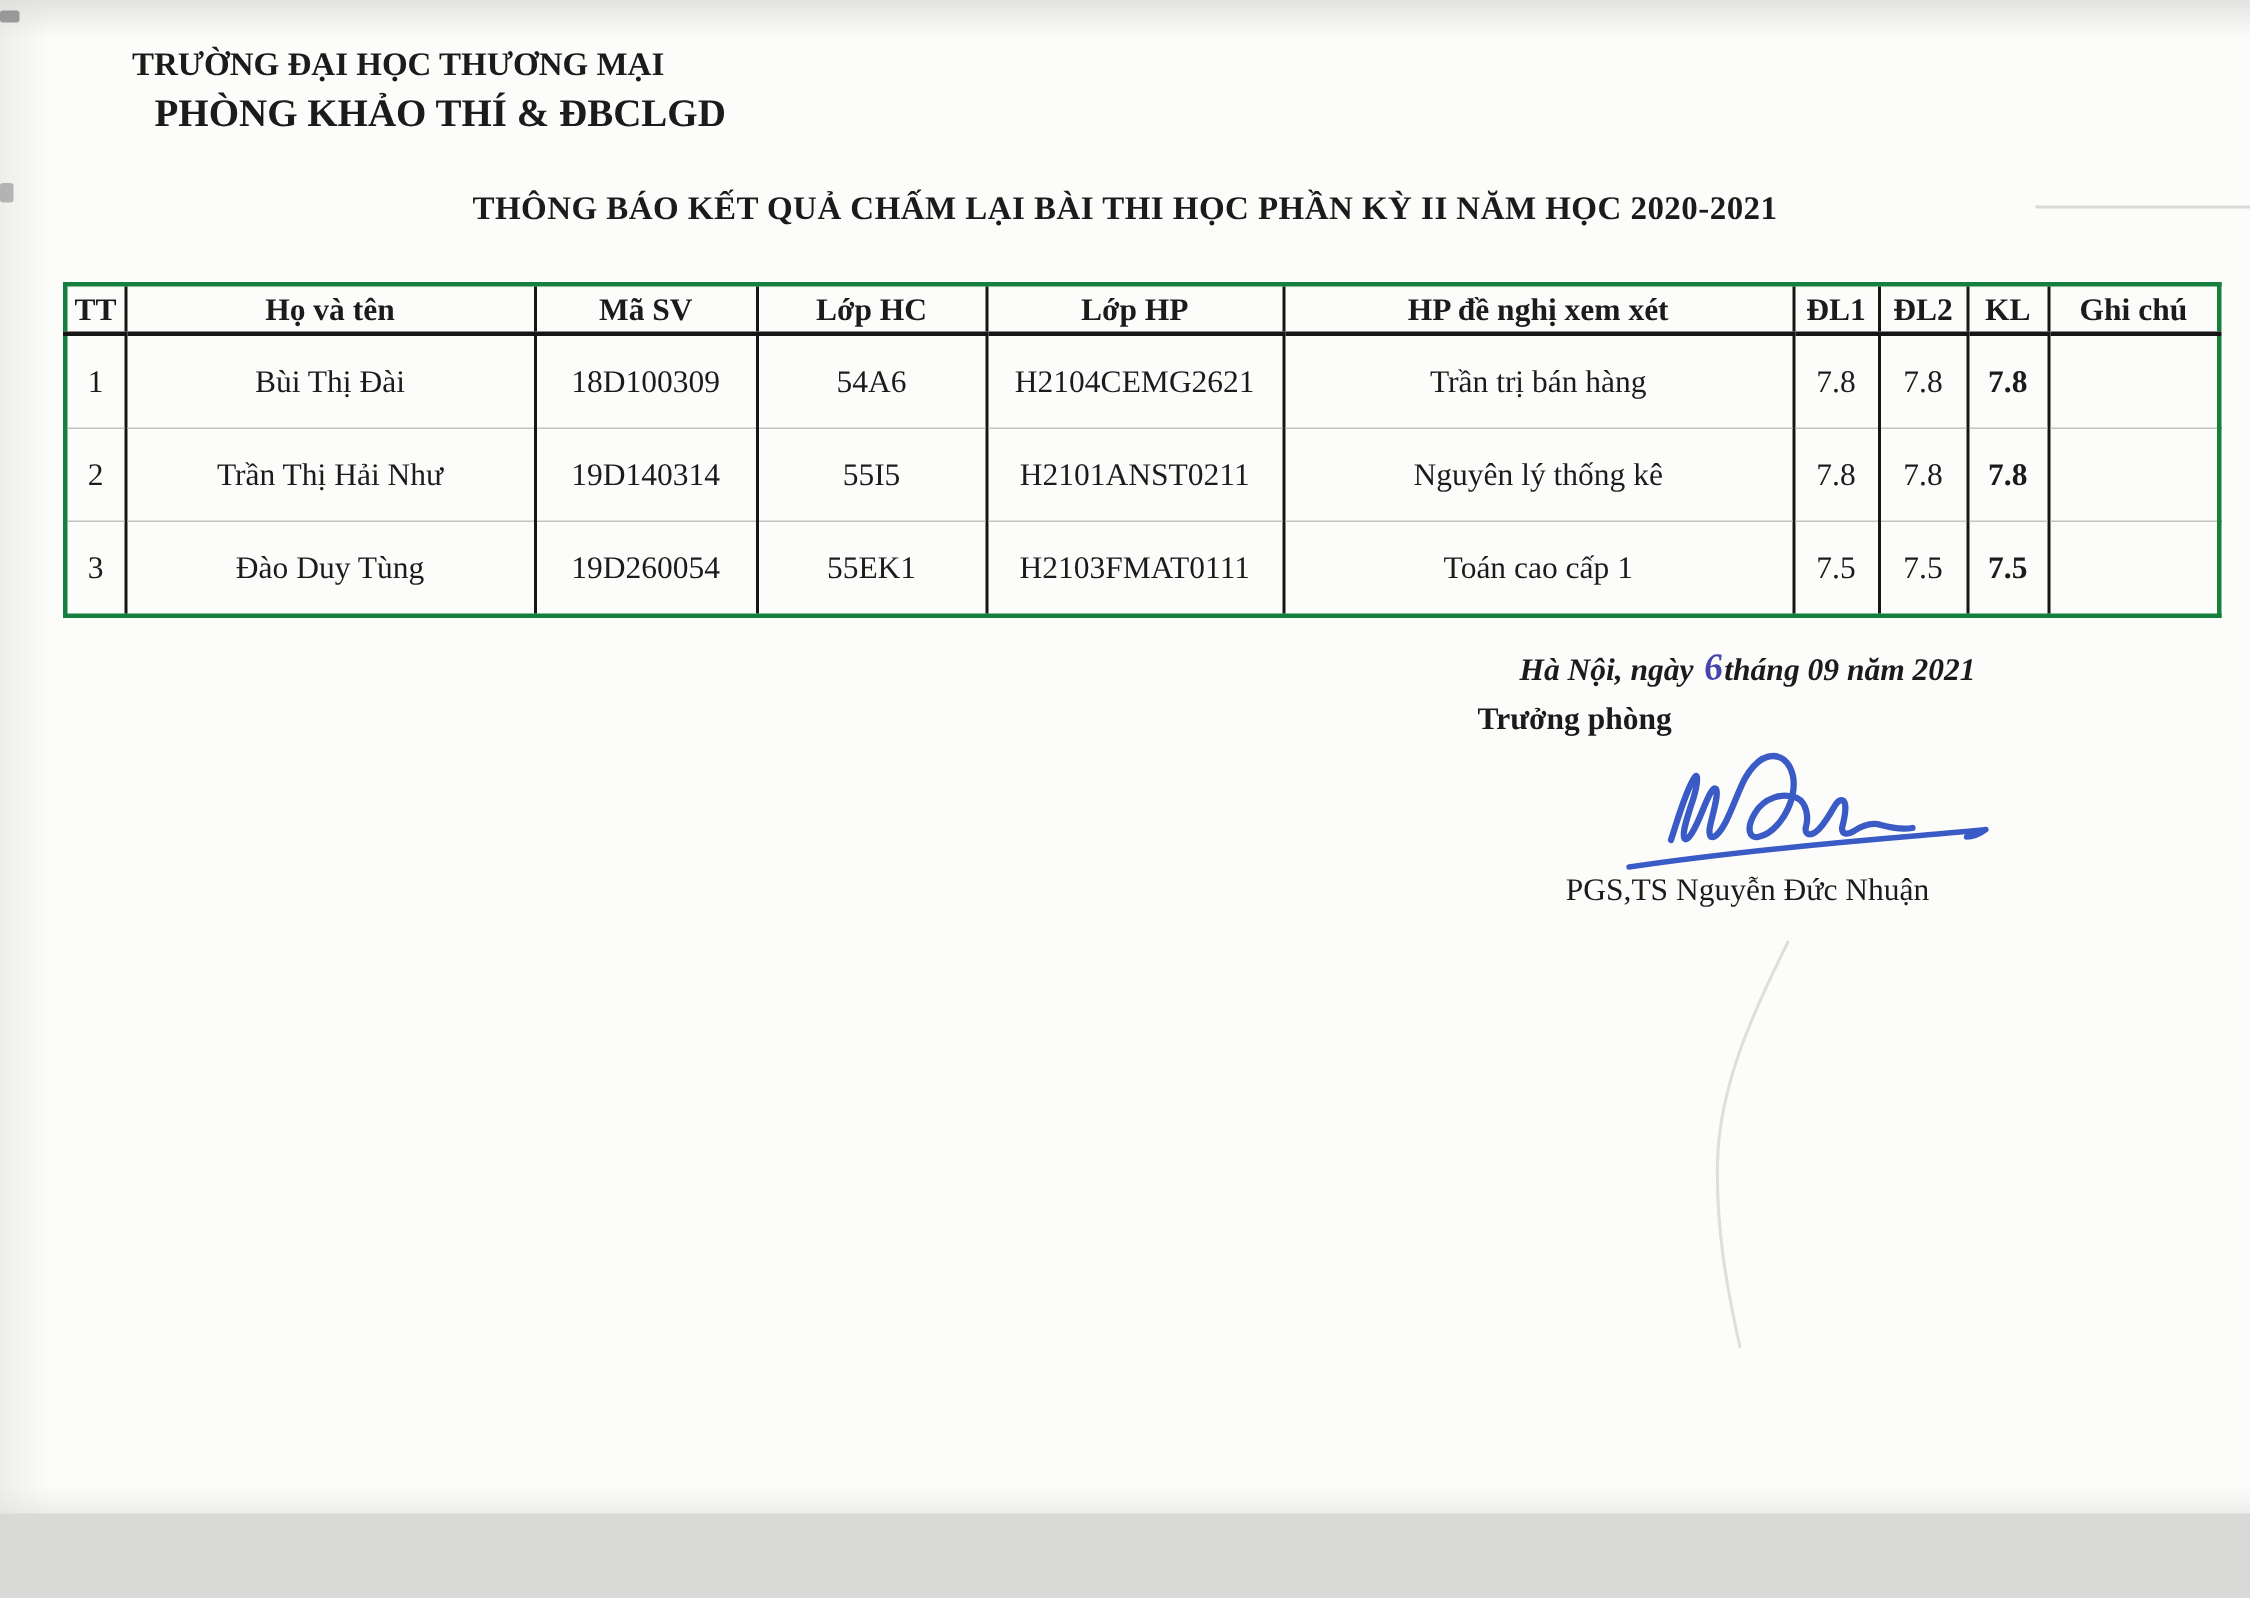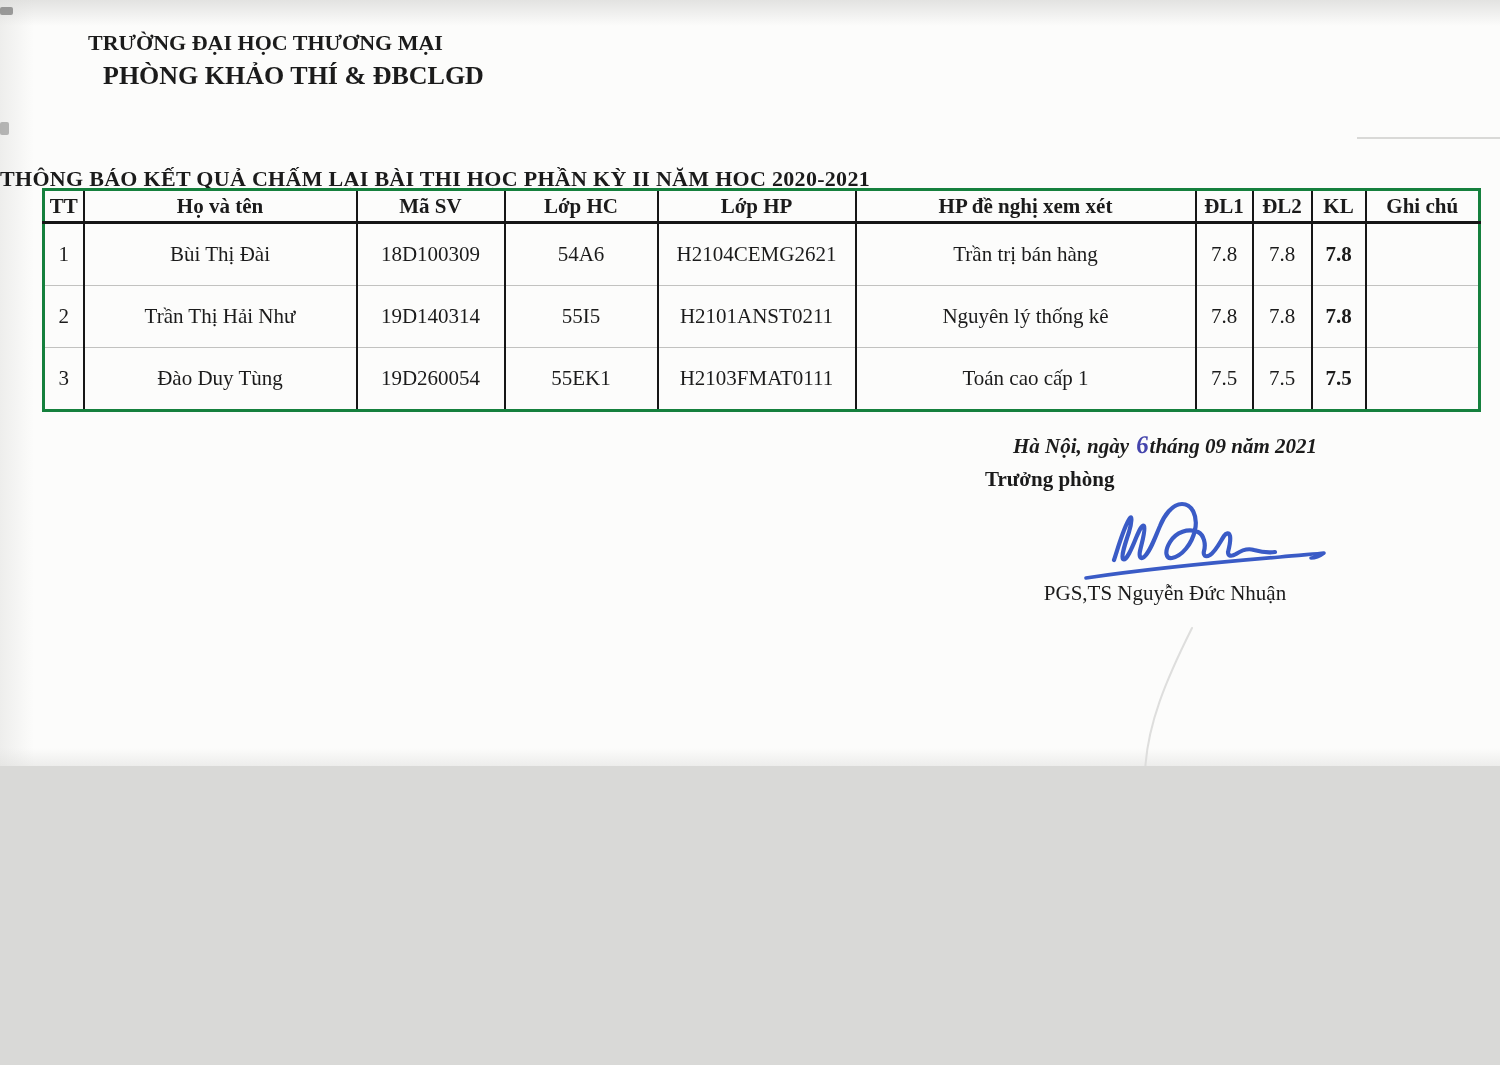--- a/index.html
+++ b/index.html
@@ -1,40 +1,40 @@
 <!DOCTYPE html>
 <html lang="vi"><head>
 <meta charset="utf-8">
 <style>
   html,body{margin:0;padding:0;background:#d9d9d7;}
   .page{
     position:relative;
-    width:1500px;height:766px;
+    width:1500px;height:1009px;
     background:#fcfcfb;
     overflow:hidden;
     font-family:"Liberation Serif", serif;
     color:#1b1b1b;
   }
   
   .top-band{position:absolute;left:0;top:0;width:100%;height:26px;
     background:linear-gradient(to bottom, rgba(206,206,204,.55), rgba(255,255,255,0));}
   .left-band{position:absolute;left:0;top:0;width:34px;height:100%;
     background:linear-gradient(to right, rgba(220,220,218,.45), rgba(255,255,255,0));}
   .bottom-band{position:absolute;left:0;bottom:0;width:100%;height:18px;
     background:linear-gradient(to top, rgba(222,222,220,.5), rgba(255,255,255,0));}
   .mark-a{position:absolute;left:0;top:7px;width:13px;height:8px;background:#4a4a4a;opacity:.5;border-radius:2px;}
   .mark-b{position:absolute;left:0;top:122px;width:9px;height:13px;background:#6a6a6a;opacity:.45;border-radius:2px;}
   .faint-line-right{position:absolute;left:1357px;top:137px;width:143px;height:2px;background:#cfcfce;opacity:.8;}
   .crease-svg{position:absolute;left:0;top:0;width:1500px;height:1065px;pointer-events:none;}
 
   
   .org-line1{position:absolute;left:88px;top:30px;font-size:22px;font-weight:bold;white-space:nowrap;}
   .org-line2{position:absolute;left:103px;top:61px;font-size:26px;font-weight:bold;white-space:nowrap;}
-  .doc-title{position:absolute;left:0;top:126px;width:100%;text-align:left;
-    font-size:22px;font-weight:bold;letter-spacing:.3px;white-space:nowrap;margin-top:40px;}
+  .doc-title{position:absolute;left:0;top:126px;width:100%;text-align:center;
+    font-size:22px;font-weight:bold;letter-spacing:.3px;white-space:nowrap;}
 
   
   table.results{
     position:absolute;left:42px;top:188px;width:1436px;
     border-collapse:collapse;table-layout:fixed;
     font-size:21px;
   }
   table.results{border:3px solid #15803d;}
   table.results th{
     border:2px solid #161616;border-bottom:3px solid #161616;

